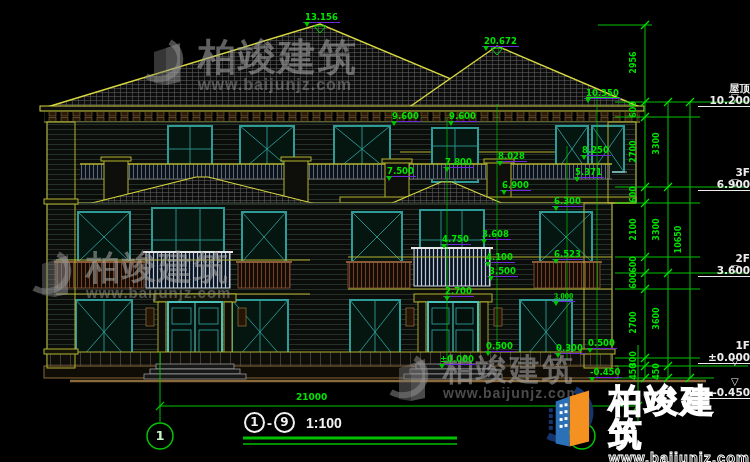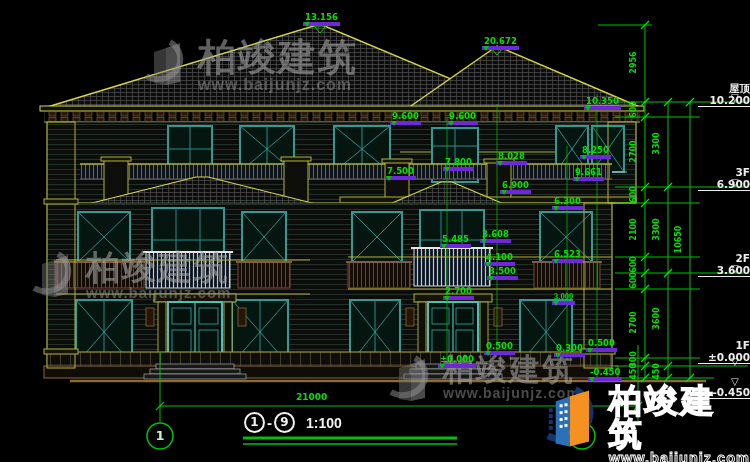--- a/index.html
+++ b/index.html
@@ -3,21 +3,21 @@
 <meta charset="utf-8">
 <style>
   html,body{margin:0;padding:0;background:#000;}
   #stage{position:relative;width:750px;height:462px;background:#000;overflow:hidden;
          font-family:"Liberation Sans","DejaVu Sans",sans-serif;}
   #stage svg.base{position:absolute;left:0;top:0;z-index:1;}
   .wm{position:absolute;z-index:2;display:flex;align-items:flex-start;pointer-events:none;}
   .wm .wm-txt{color:rgba(165,165,165,.58);font-weight:bold;line-height:1;letter-spacing:2px;}
   .wm .wm-url{color:rgba(150,150,150,.5);font-weight:bold;letter-spacing:1px;}
   .ann{position:absolute;z-index:4;color:#00e400;font:600 8.5px "DejaVu Sans","Liberation Sans",sans-serif;
-       border-bottom:4px solid #6d28d9;padding:0 2px 0 2px;white-space:nowrap;}
+       border-bottom:1px solid #6d28d9;padding:0 2px 0 2px;white-space:nowrap;}
   .ann::after{content:"";position:absolute;left:1px;top:100%;width:0;height:0;
        border:3.5px solid transparent;border-top:5.5px solid #00c400;}
   .chain-label{position:absolute;z-index:4;width:40px;height:11px;text-align:center;
        color:#00e400;font:600 8px "DejaVu Sans","Liberation Sans",sans-serif;
        transform:rotate(-90deg);white-space:nowrap;}
   .marker{position:absolute;z-index:4;width:52px;text-align:right;color:#ededed;
        font:bold 10.5px "DejaVu Sans","Liberation Sans",sans-serif;line-height:1.15;}
   .mtri{position:absolute;z-index:4;color:#ededed;font:10px "DejaVu Sans",sans-serif;}
   .bubble-n{position:absolute;z-index:4;width:26px;text-align:center;color:#c8f5c8;
        font:bold 13px "DejaVu Sans","Liberation Sans",sans-serif;}
@@ -338,32 +338,32 @@
         <div style="margin-left:6px;">
           <div class="wm-txt" style="font-size:31px;">柏竣建筑</div>
           <div class="wm-url" style="font-size:14px;">www.baijunjz.com</div>
         </div>
       </div>
     </div>
 
   <div id="ann-container">
       <div class="ann" style="left: 303px; top: 12px; position: absolute;">13.156</div>
       <div class="ann" style="left: 482px; top: 36px; position: absolute;">20.672</div>
-      <div class="ann" style="left: 584px; top: 96px; position: absolute; text-decoration: underline;">10.350</div>
+      <div class="ann" style="left: 584px; top: 88px; position: absolute; text-decoration: underline;">10.350</div>
       <div class="ann" style="left: 390px; top: 111px; position: absolute;">9.600</div>
       <div class="ann" style="left: 447px; top: 111px; position: absolute;">9.600</div>
       <div class="ann" style="left: 580px; top: 145px; position: absolute;">8.250</div>
       <div class="ann" style="left: 496px; top: 151px; position: absolute;">8.028</div>
       <div class="ann" style="left: 443px; top: 157px; position: absolute;">7.800</div>
       <div class="ann" style="left: 385px; top: 166px; position: absolute;">7.500</div>
-      <div class="ann" style="left: 573px; top: 167px; position: absolute;">9.661</div>
+      <div class="ann" style="left: 573px; top: 167px; position: absolute;">5.371</div>
       <div class="ann" style="left: 500px; top: 180px; position: absolute;">6.900</div>
       <div class="ann" style="left: 552px; top: 196px; position: absolute;">6.300</div>
       <div class="ann" style="left: 480px; top: 229px; position: absolute;">3.608</div>
-      <div class="ann" style="left: 440px; top: 234px; position: absolute;">5.485</div>
+      <div class="ann" style="left: 440px; top: 234px; position: absolute;">4.750</div>
       <div class="ann" style="left: 552px; top: 249px; position: absolute;">6.523</div>
       <div class="ann" style="left: 484px; top: 252px; position: absolute;">4.100</div>
       <div class="ann" style="left: 487px; top: 266px; position: absolute;">3.500</div>
       <div class="ann" style="left: 552px; top: 291px; position: absolute; font-family: Liberation Serif, serif;">3.000</div>
       <div class="ann" style="left: 443px; top: 286px; position: absolute;">2.700</div>
       <div class="ann" style="left: 484px; top: 341px; position: absolute;">0.500</div>
       <div class="ann" style="left: 554px; top: 343px; position: absolute;">0.300</div>
       <div class="ann" style="left: 586px; top: 338px; position: absolute;">0.500</div>
       <div class="ann" style="left: 438px; top: 354px; position: absolute;">±0.000</div>
       <div class="ann" style="left: 588px; top: 367px; position: absolute;">-0.450</div>

